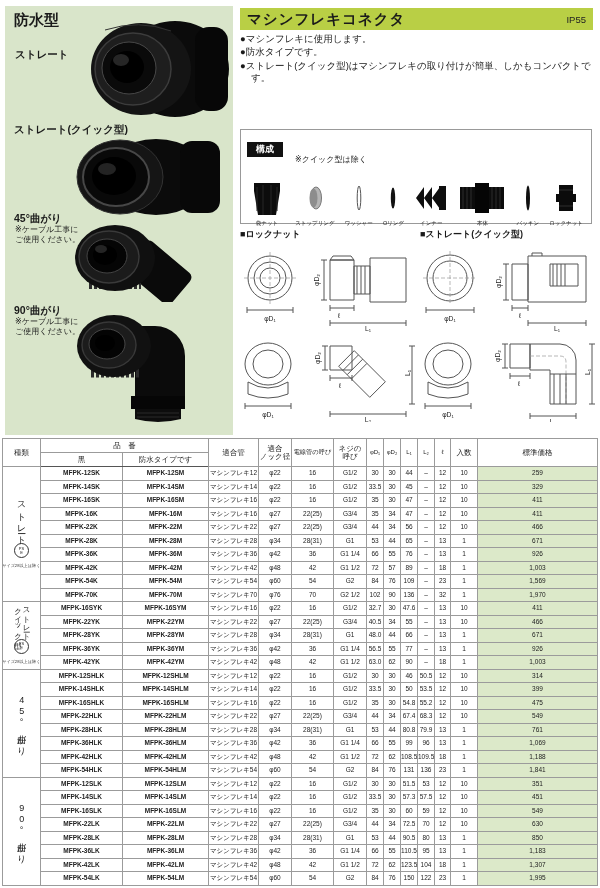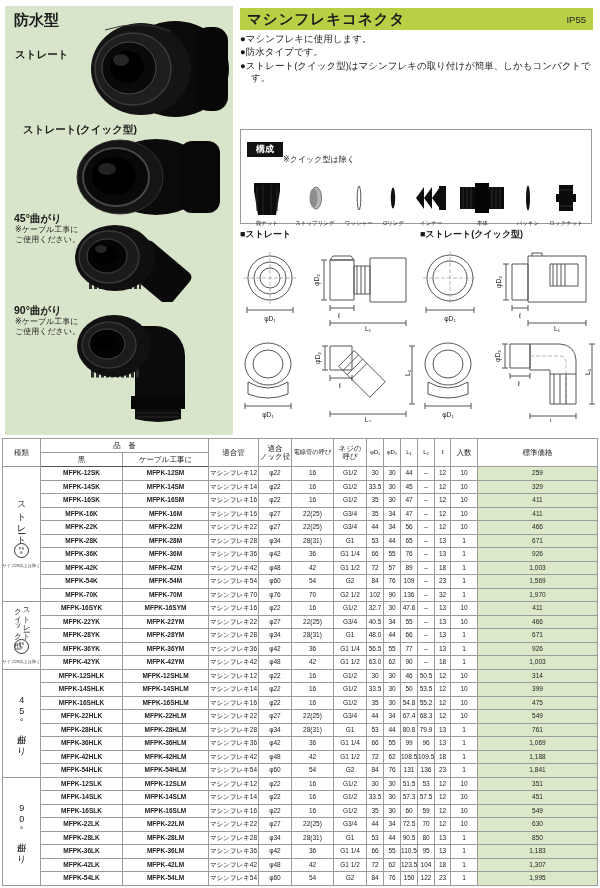--- a/index.html
+++ b/index.html
@@ -15,21 +15,21 @@
   .p-note{position:absolute;font-size:8px;line-height:1.25;white-space:pre-line;z-index:3;}
   .photo{position:absolute;z-index:1;}
   
   .title-bar{position:absolute;left:240px;top:8px;width:353px;height:22px;background:#b9cf45;
     display:flex;align-items:center;justify-content:space-between;padding:0 7px;box-sizing:border-box;}
   .title-bar .t{font-size:14.5px;font-weight:bold;letter-spacing:1px;}
   .title-bar .ip{font-size:9.5px;color:#222;}
   .features{position:absolute;left:240px;top:33px;width:356px;margin:0;padding:0;list-style:none;}
   .features li{font-size:9.5px;line-height:12.3px;padding-left:11px;text-indent:-11px;margin:0 0 1px 0;}
   .comp-box{position:absolute;left:240px;top:129px;width:352px;height:95px;border:1px solid #999;background:#fff;box-sizing:border-box;}
-  .comp-head{display:flex;align-items:center;gap:0;padding:4px 0 0 6px;}
+  .comp-head{display:flex;align-items:center;gap:12px;padding:4px 0 0 6px;}
   .comp-tab{background:#111;color:#fff;font-size:9px;font-weight:bold;padding:1px 9px;}
   .comp-note{font-size:8px;color:#222;margin-top:20px;}
   .comp-parts{display:flex;align-items:flex-end;justify-content:space-between;padding:2px 8px 0 8px;height:62px;box-sizing:border-box;}
   .part{display:flex;flex-direction:column;align-items:center;}
   .part-label{font-size:5.5px;white-space:nowrap;color:#222;margin-top:1px;}
   
   .diag{position:absolute;width:176px;height:100px;}
   .diag-title{font-size:9px;font-weight:bold;margin-bottom:1px;}
   .diag svg{display:block;}
   .diag svg *{vector-effect:non-scaling-stroke;}
@@ -66,21 +66,21 @@
     <ellipse cx="122" cy="51" rx="54" ry="48" fill="#0b0b0b"></ellipse>
     <rect x="142" y="9" width="33" height="84" rx="14" fill="#070707"></rect>
     <ellipse cx="88" cy="51" rx="50" ry="46" fill="#141414"></ellipse>
     <ellipse cx="80" cy="51" rx="38" ry="36" fill="#1e1e1e" stroke="#3c3c3c" stroke-width="1.5"></ellipse>
     <ellipse cx="76" cy="50" rx="27" ry="26" fill="#0a0a0a" stroke="#484848" stroke-width="1"></ellipse>
     <ellipse cx="74" cy="49" rx="17" ry="16" fill="#000"></ellipse>
     <ellipse cx="68" cy="42" rx="8" ry="6" fill="#262626"></ellipse>
     <path d="M52 12 q34 -11 66 1" stroke="#333" fill="none"></path>
   </svg>
 
-  <div class="p-label" style="left:18px;top:117px;">ストレート(クイック型)</div>
+  <div class="p-label" style="left:9px;top:117px;">ストレート(クイック型)</div>
   <svg class="photo" style="left:53px;top:131px;" width="168" height="80" viewBox="0 0 168 80">
     <ellipse cx="98" cy="40" rx="54" ry="38" fill="#0b0b0b"></ellipse>
     <rect x="122" y="4" width="40" height="72" rx="12" fill="#080808"></rect>
     <ellipse cx="62" cy="40" rx="43" ry="37" fill="#151515" stroke="#333" stroke-width="1"></ellipse>
     <ellipse cx="58" cy="40" rx="33" ry="29" fill="#090909" stroke="#474747" stroke-width="2"></ellipse>
     <ellipse cx="56" cy="39" rx="22" ry="19" fill="#000"></ellipse>
     <ellipse cx="49" cy="32" rx="9" ry="6" fill="#232323"></ellipse>
   </svg>
 
   <div class="p-label" style="left:9px;top:206px;">45°曲がり</div>
@@ -184,21 +184,21 @@
         <path d="M4 8 h14 v26 h-14 z" fill="#0b0b0b"></path>
         <path d="M4 13 h14 M4 29 h14" stroke="#2e2e2e"></path>
         <path d="M1 17 h3 v8 h-3 z M18 17 h3 v8 h-3 z" fill="#0b0b0b"></path>
       </svg>
       <div class="part-label">ロックナット</div>
     </div>
   </div>
 </div>
 
 <div class="diag" style="left:240px;top:228px;">
-  <div class="diag-title">■ストレート</div>
+  <div class="diag-title">■ロックナット</div>
   <svg width="176" height="90" viewBox="0 0 176 90">
     <circle class="dline" cx="30" cy="36" r="22"></circle>
       <circle class="dline" cx="30" cy="36" r="16"></circle>
       <circle class="dline" cx="30" cy="36" r="10"></circle>
     <path class="cline" d="M30 10 v52 M4 36 h52"></path>
     <path class="dline" d="M7 68 h46 M7 65 v6 M53 65 v6"></path>
     <text class="dtext" x="30" y="79" text-anchor="middle">φD₁</text>
     <path class="dline" d="M90 18 l3 -4 h18 l3 4 z M90 18 h24 v40 h-24 z"></path>
     <rect class="dline" x="114" y="24" width="16" height="28"></rect>
     <path class="dline" d="M117 24 v28 M121 24 v28 M125 24 v28" stroke="#999"></path>
@@ -309,21 +309,21 @@
         <th rowspan="2" style="font-size:6px">φD₁</th>
         <th rowspan="2" style="font-size:6px">φD₂</th>
         <th rowspan="2" style="font-size:6px">L₁</th>
         <th rowspan="2" style="font-size:6px">L₂</th>
         <th rowspan="2" style="font-size:6px">ℓ</th>
         <th rowspan="2">入数</th>
         <th rowspan="2">標準価格</th>
       </tr>
       <tr>
         <th>黒</th>
-        <th>ケーブル工事に</th>
+        <th>防水タイプです</th>
       </tr>
     </thead>
     <tbody>
         <tr class="sec-start">
           <td rowspan="10" class="kind-cell">
             <div class="kind-inner">
               <div class="vtext">ストレート</div>
               <div class="pse">PS
 E</div>
               <div class="kind-note">(サイズ28以上は除く)</div>

